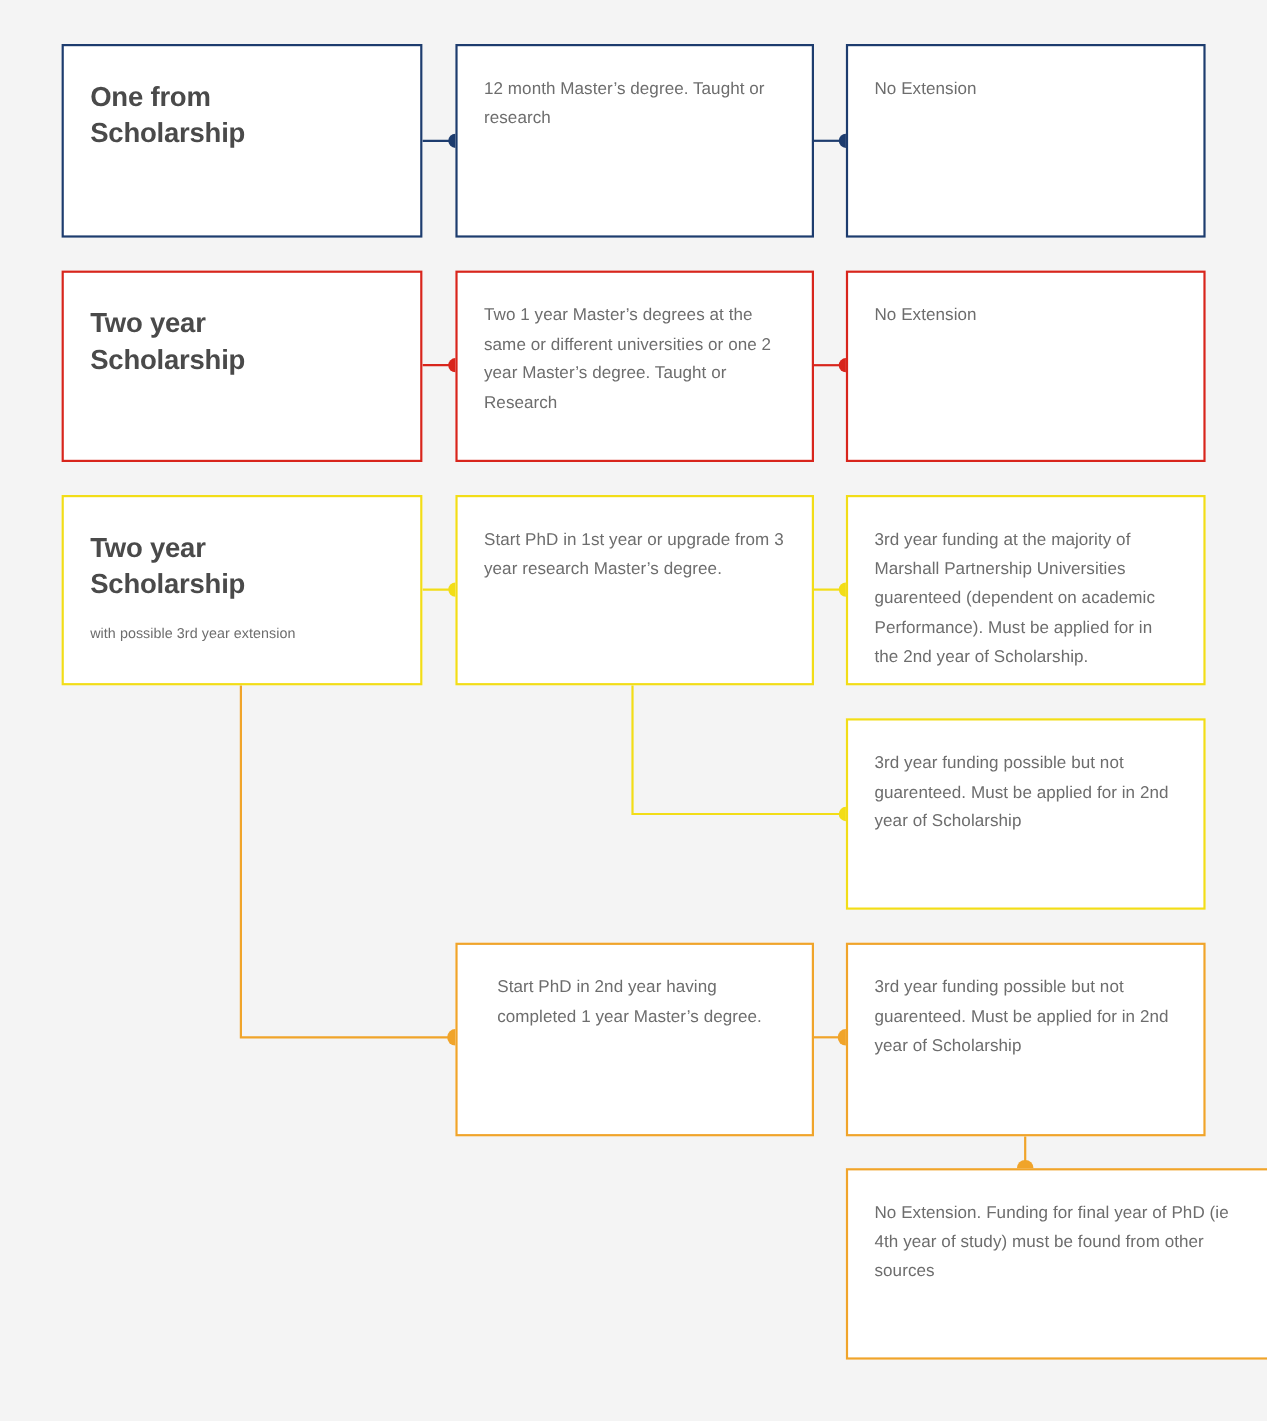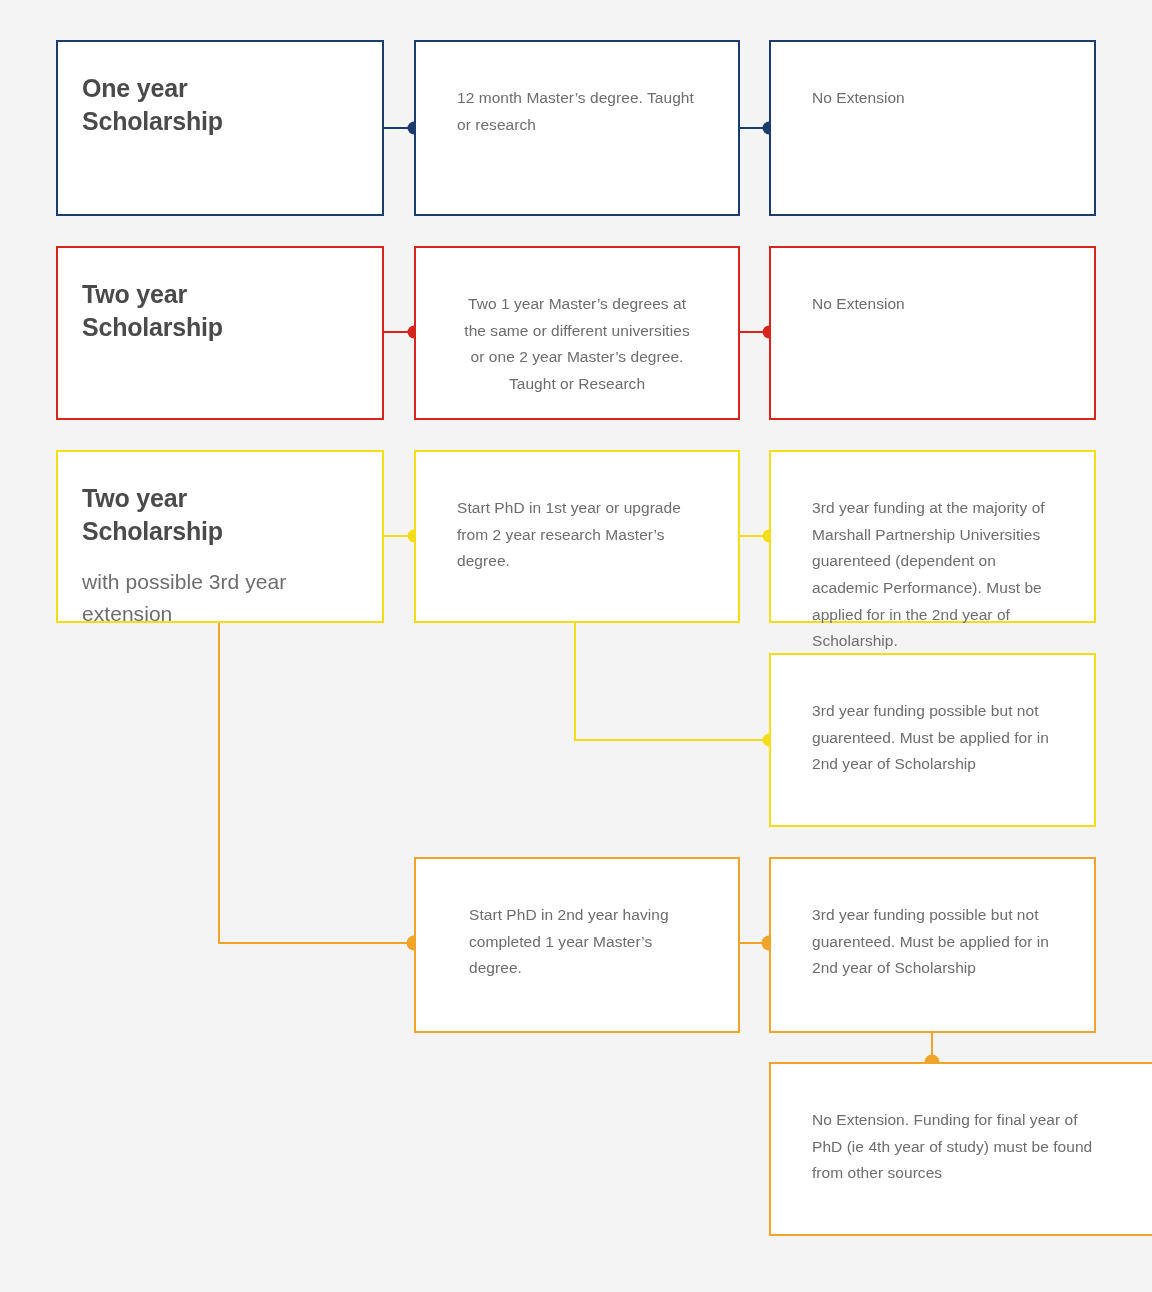--- a/index.html
+++ b/index.html
@@ -34,31 +34,31 @@
   .node-title {
     font-size: 25px;
     font-weight: bold;
     color: #4a4a4a;
     line-height: 1.32;
     letter-spacing: -0.2px;
     white-space: pre-line;
     margin: 0;
   }
   .node-sub {
-    font-size: 21px;
+    font-size: 13px;
     color: #6d6d6d;
     line-height: 1.5;
     margin: 18px 0 0 0;
     letter-spacing: 0.05px;
   }
   .node-body {
     font-size: 15.5px;
     color: #6d6d6d;
     line-height: 1.72;
-    margin: 17px;
+    margin: 0;
     letter-spacing: 0.05px;
   }
   svg#wires {
     position: absolute;
     left: 0;
     top: 0;
     width: 1152px;
     height: 1292px;
     pointer-events: none;
   }
@@ -92,54 +92,54 @@
     <circle cx="414" cy="943" r="7.5" fill="#f0a42a"></circle>
 
     <line x1="740" y1="943" x2="769" y2="943" stroke="#f0a42a" stroke-width="2"></line>
     <circle cx="769" cy="943" r="7.5" fill="#f0a42a"></circle>
 
     <line x1="932" y1="1033" x2="932" y2="1062" stroke="#f0a42a" stroke-width="2"></line>
     <circle cx="932" cy="1062" r="7.5" fill="#f0a42a"></circle>
   </svg>
 
   <div class="node heading-node" style="left:56px; top:40px; width:328px; height:176px; border-color:#1d3c6e;">
-    <p class="node-title">One year
+    <p class="node-title">One from
 Scholarship</p>
   </div>
 
   <div class="node" style="left:414px; top:40px; width:326px; height:176px; border-color:#1d3c6e;">
     <p class="node-body">12 month Master’s degree.
 Taught or research</p>
   </div>
 
   <div class="node" style="left:769px; top:40px; width:327px; height:176px; border-color:#1d3c6e;">
     <p class="node-body">No Extension</p>
   </div>
 
   <div class="node heading-node" style="left:56px; top:246px; width:328px; height:174px; border-color:#d8251c;">
     <p class="node-title">Two year
 Scholarship</p>
   </div>
 
-  <div class="node" style="left:414px; top:246px; width:326px; height:174px; border-color:#d8251c;text-align:center;">
+  <div class="node" style="left:414px; top:246px; width:326px; height:174px; border-color:#d8251c;">
     <p class="node-body">Two 1 year Master’s degrees at the same or different universities or one 2 year Master’s degree. Taught or Research</p>
   </div>
 
   <div class="node" style="left:769px; top:246px; width:327px; height:174px; border-color:#d8251c;">
     <p class="node-body">No Extension</p>
   </div>
 
   <div class="node heading-node" style="left:56px; top:450px; width:328px; height:173px; border-color:#f2dd17;">
     <p class="node-title">Two year
 Scholarship</p>
     <p class="node-sub">with possible 3rd year extension</p>
   </div>
 
   <div class="node" style="left:414px; top:450px; width:326px; height:173px; border-color:#f2dd17;">
-    <p class="node-body">Start PhD in 1st year or upgrade from 2 year research Master’s degree.</p>
+    <p class="node-body">Start PhD in 1st year or upgrade from 3 year research Master’s degree.</p>
   </div>
 
   <div class="node" style="left:769px; top:450px; width:327px; height:173px; border-color:#f2dd17;">
     <p class="node-body">3rd year funding at the majority of Marshall Partnership Universities guarenteed (dependent on academic Performance). Must be applied for in the 2nd year of Scholarship.</p>
   </div>
 
   <div class="node" style="left:769px; top:653px; width:327px; height:174px; border-color:#f2dd17;">
     <p class="node-body">3rd year funding possible but not guarenteed. Must be applied for in 2nd year of Scholarship</p>
   </div>
 

